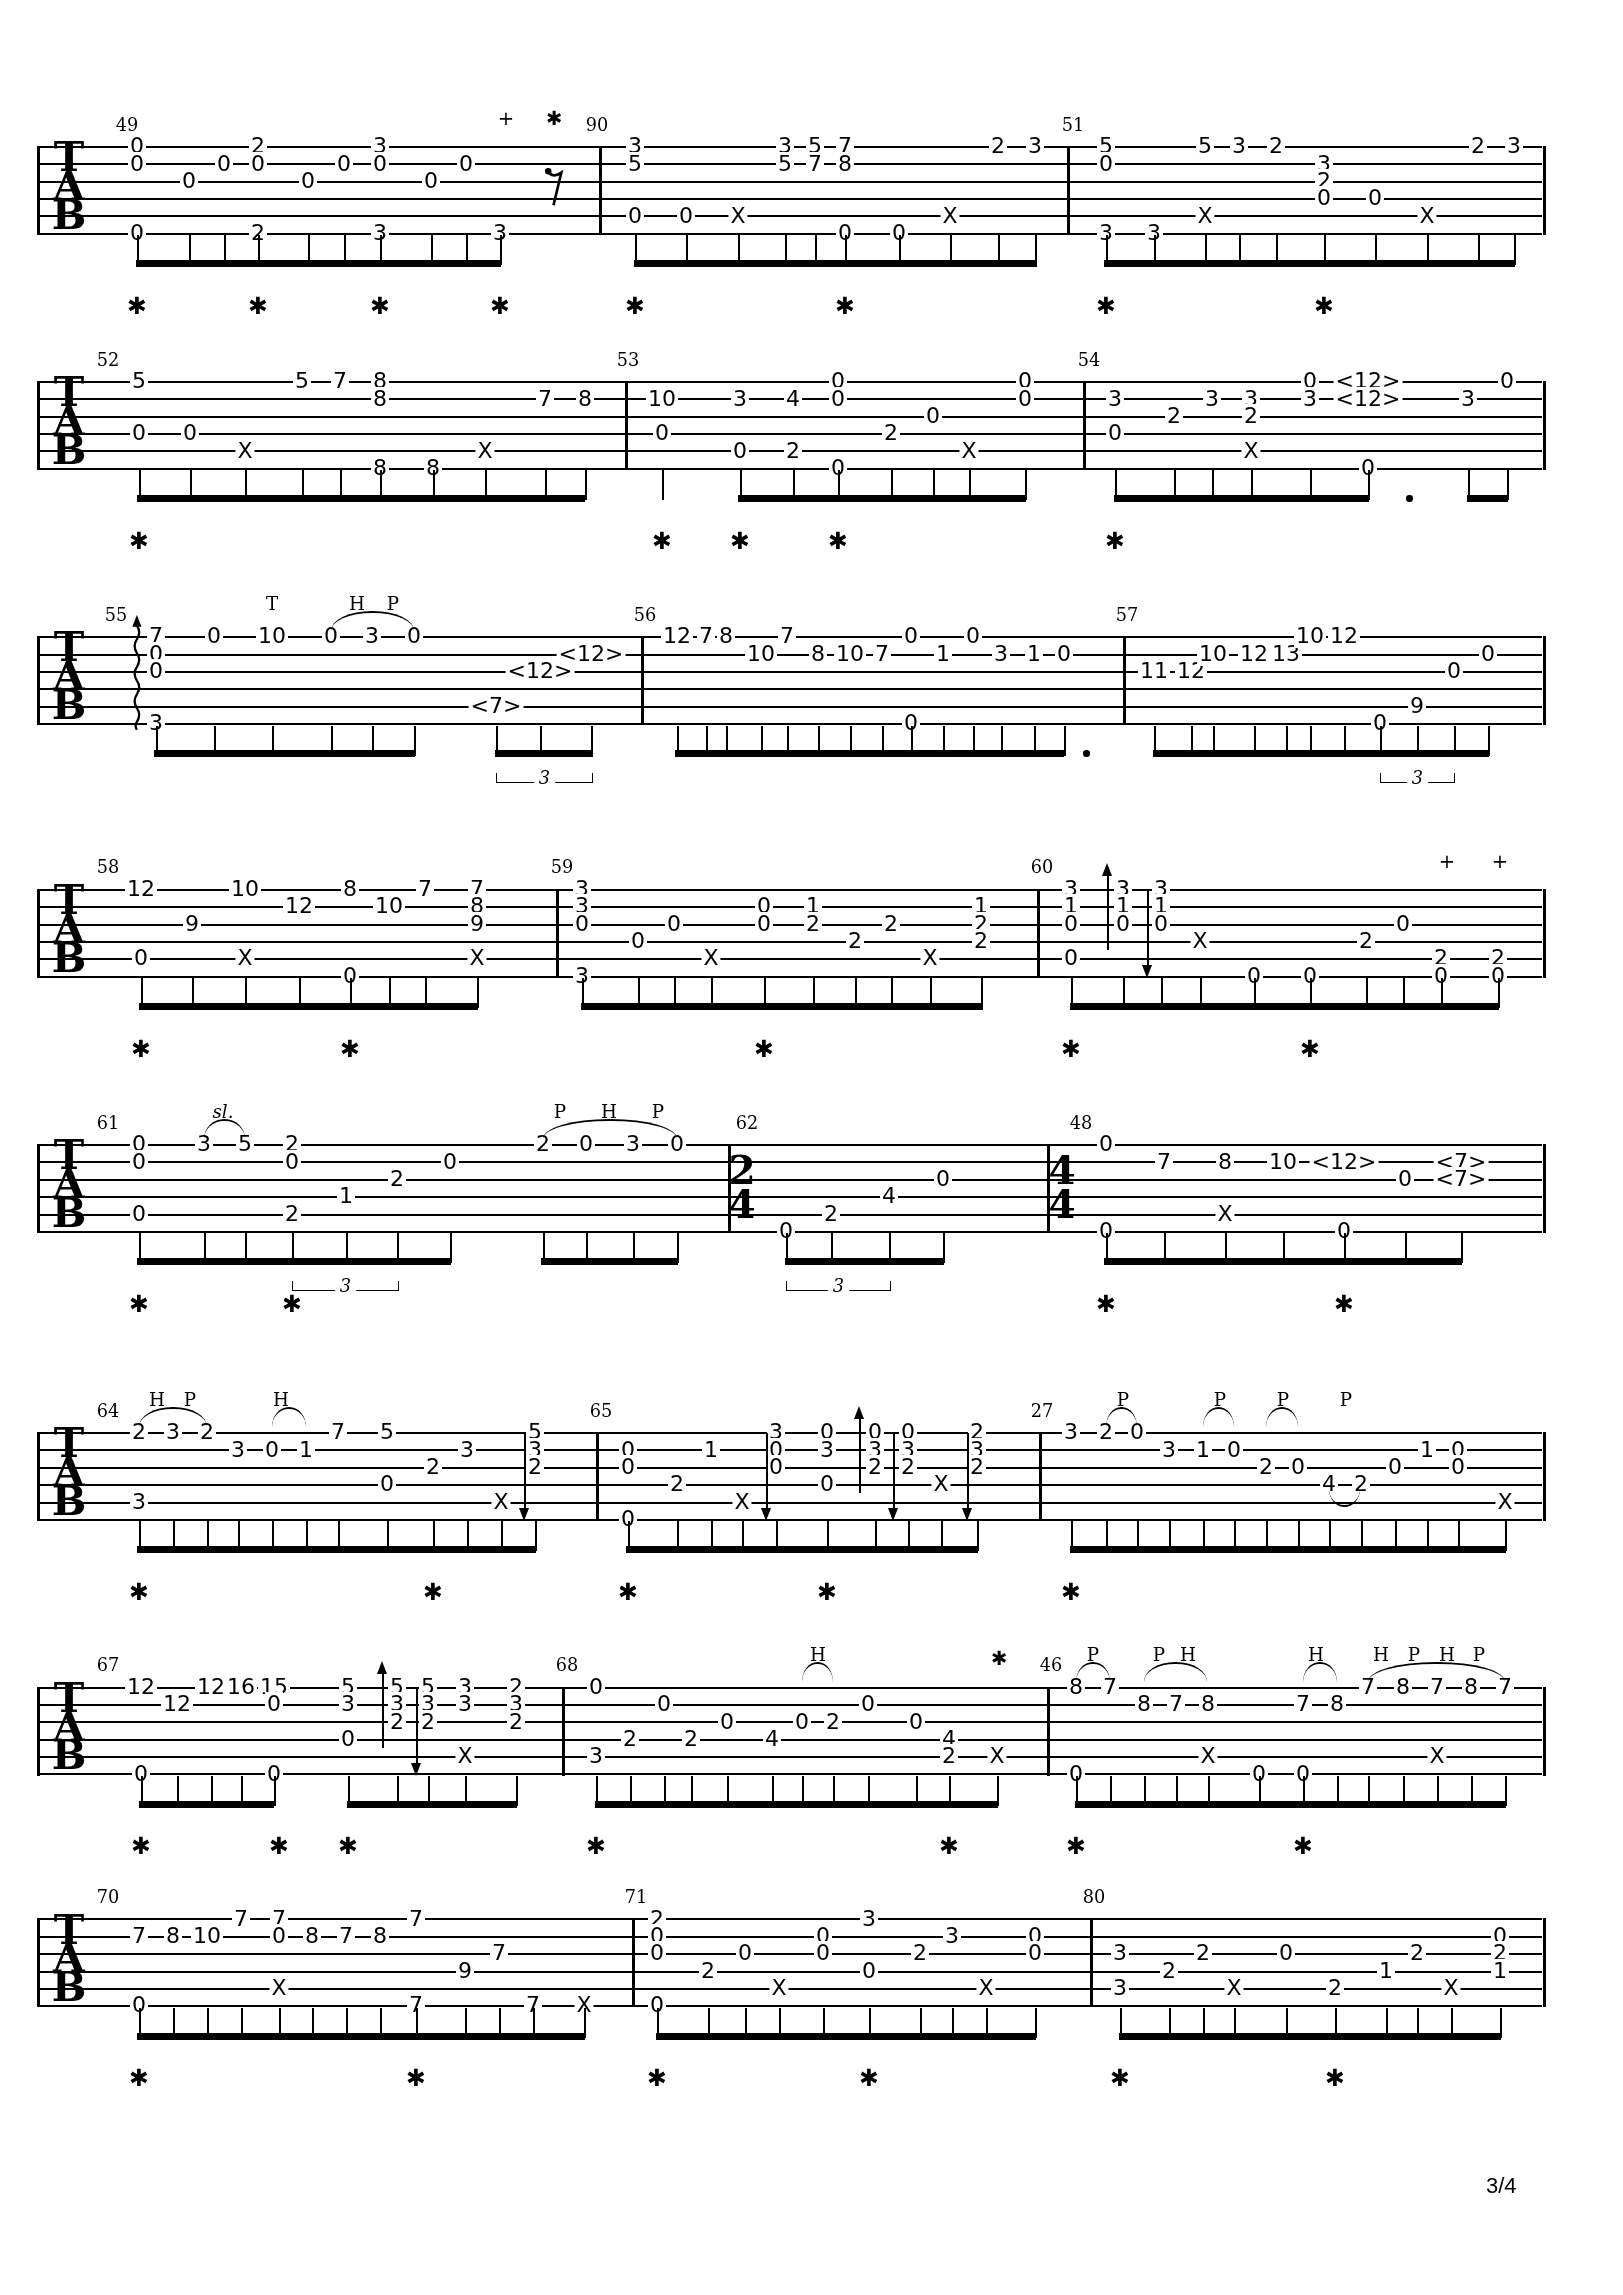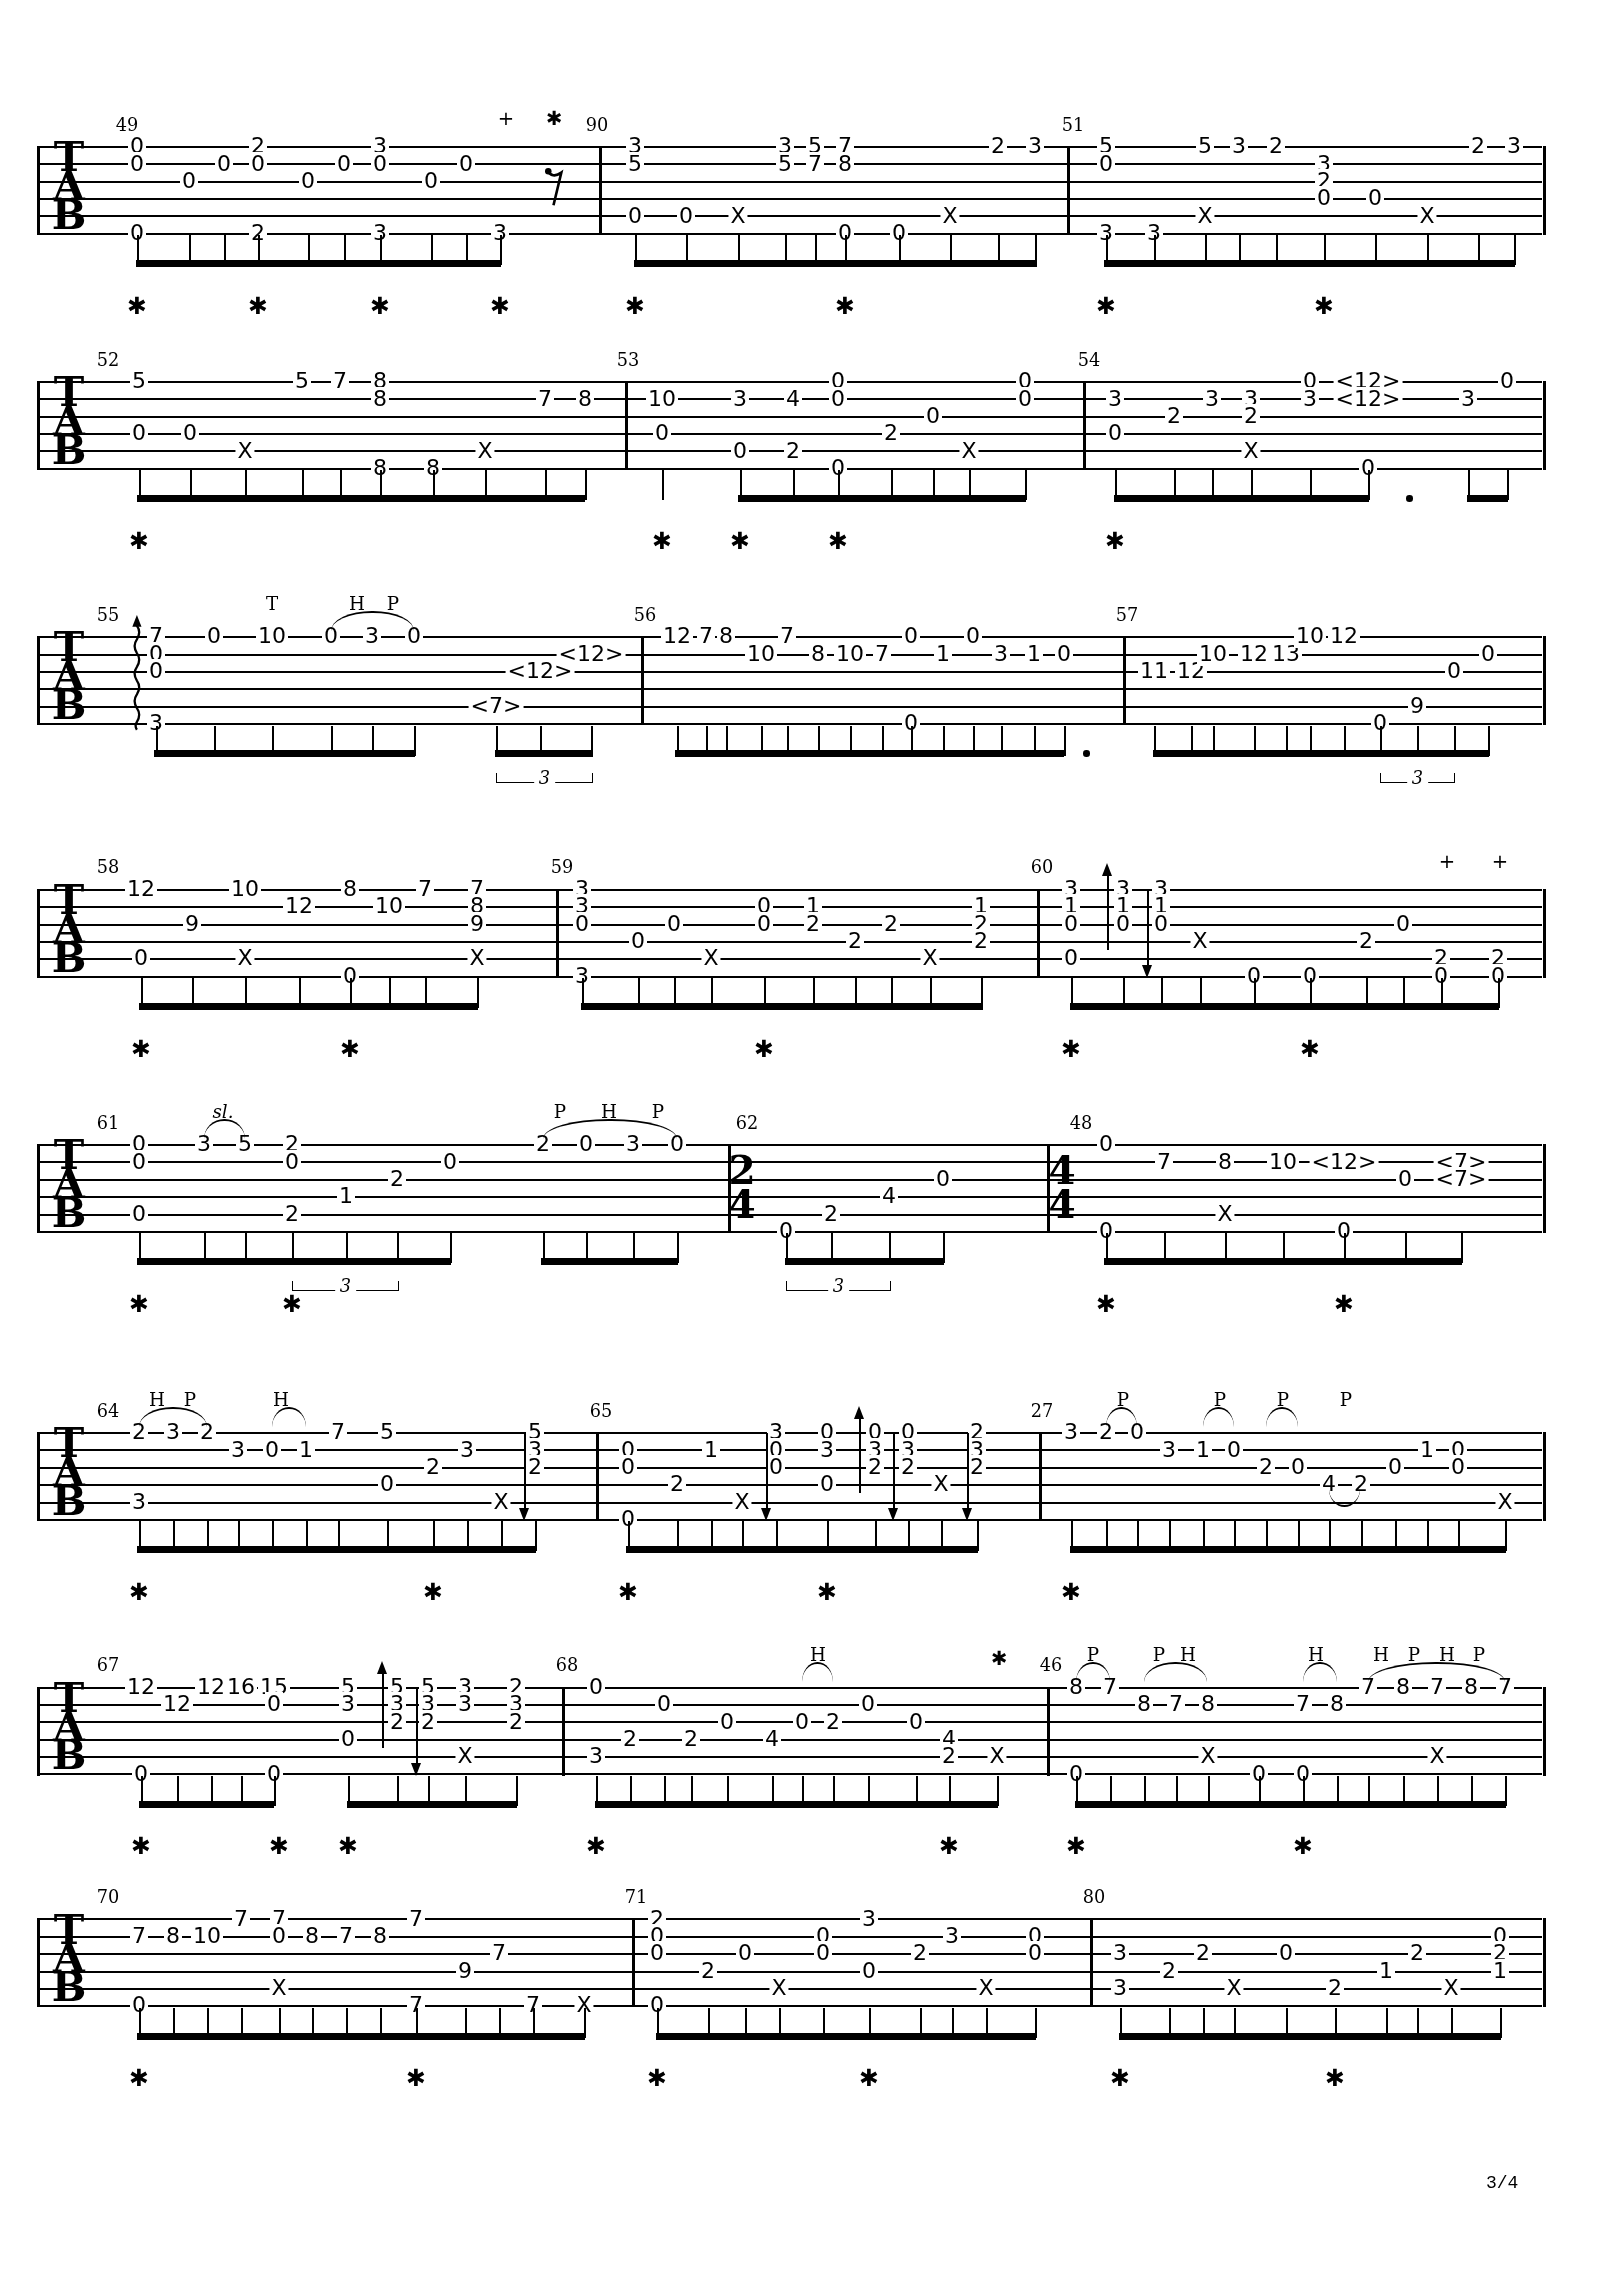--- a/index.html
+++ b/index.html
@@ -23,21 +23,21 @@
   .tup{position:absolute;height:9.2px;border-left:1.3px solid #000;border-right:1.3px solid #000;border-bottom:1.3px solid #000;}
   .tup span{position:absolute;left:50%;top:-2.6px;transform:translateX(-50%);background:#fff;
         padding:0 5.2px;font-family:"DejaVu Serif", serif;font-style:italic;font-size:17.7px;line-height:17.7px;}
   .arrow{position:absolute;width:2px;background:#000;}
   .arrow .hd{position:absolute;left:-4.6px;width:0;height:0;border-left:5.2px solid transparent;border-right:5.2px solid transparent;}
   .arrow.up .hd{top:-10.5px;border-bottom:13px solid #000;}
   .arrow.dn .hd{bottom:-10.5px;border-top:13px solid #000;}
   .ts{position:absolute;font-family:"DejaVu Serif", serif;font-weight:bold;font-size:39px;
       line-height:35px;transform:translateX(-50%);}
   .dot{position:absolute;width:6.5px;height:6.5px;border-radius:50%;background:#000;}
-  .pagenum{position:absolute;left:1486px;top:2173px;font-family:Liberation Mono, monospace;font-size:18px;}
+  .pagenum{position:absolute;left:1486px;top:2173px;font-family:Liberation Sans, sans-serif;font-size:22px;}
 </style>
 </head>
 <body>
 
 <div class="page">
   <div class="pagenum">3/4</div>
   <div id="score">
       <div class="staffline" style="left: 37px; top: 146px; width: 1505px;"></div>
       <div class="staffline" style="left: 37px; top: 163px; width: 1505px;"></div>
       <div class="staffline" style="left: 37px; top: 181px; width: 1505px;"></div>
@@ -247,21 +247,21 @@
       <div class="staffline" style="left: 37px; top: 688px; width: 1505px;"></div>
       <div class="staffline" style="left: 37px; top: 706px; width: 1505px;"></div>
       <div class="staffline" style="left: 37px; top: 723px; width: 1505px;"></div>
       <div class="clef" style="left: 69px; top: 632px;">T</div>
       <div class="clef" style="left: 69px; top: 661px;">A</div>
       <div class="clef" style="left: 69px; top: 690px;">B</div>
       <div class="barline" style="left: 37px; top: 636px; height: 89px;"></div>
       <div class="barline" style="left: 641px; top: 636px; height: 89px;"></div>
       <div class="barline" style="left: 1123px; top: 636px; height: 89px;"></div>
       <div class="barline" style="left: 1543px; top: 636px; height: 89px;"></div>
-      <div class="mnum" style="left: 108px; top: 605px;">55</div>
+      <div class="mnum" style="left: 116px; top: 605px;">55</div>
       <div class="fret" style="left: 156px; top: 624px;">7</div>
       <div class="fret" style="left: 156px; top: 642px;">0</div>
       <div class="fret" style="left: 156px; top: 659px;">0</div>
       <div class="fret" style="left: 156px; top: 711px;">3</div>
       <div class="fret" style="left: 214px; top: 624px;">0</div>
       <div class="fret" style="left: 272px; top: 624px;">10</div>
       <div class="fret" style="left: 331px; top: 624px;">0</div>
       <div class="fret" style="left: 372px; top: 624px;">3</div>
       <div class="fret" style="left: 414px; top: 624px;">0</div>
       <div class="beam" style="left: 154px; top: 750px; width: 261px;"></div>

